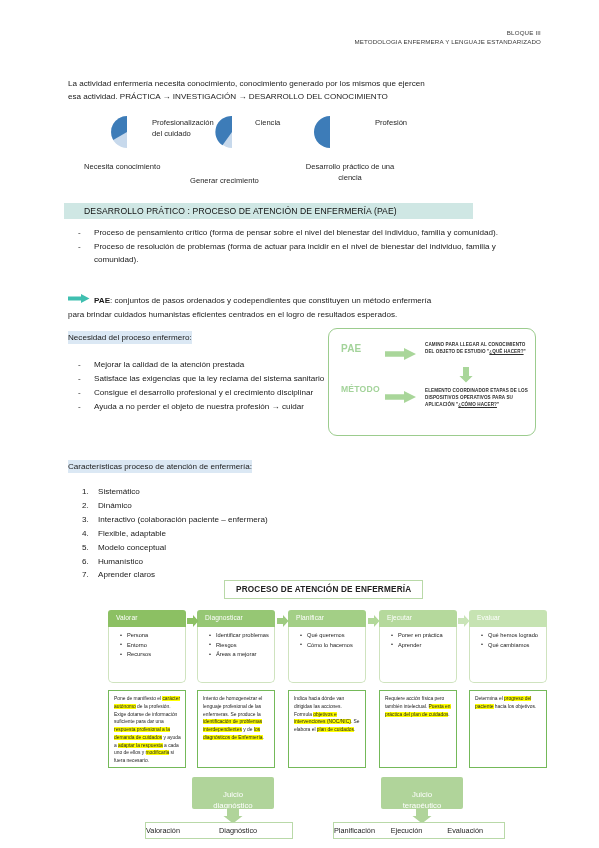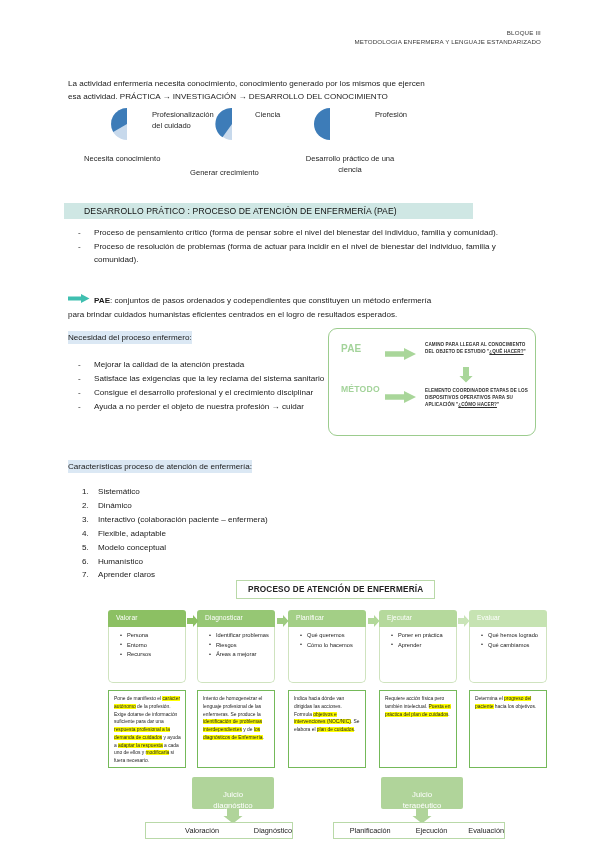--- a/index.html
+++ b/index.html
@@ -28,21 +28,21 @@
   
   .page { position: absolute; left: 0; top: 0; width: 599px; height: 848px; }
   .para {
     position: absolute;
     font-size: 8.1px;
     line-height: 1.62;
     color: #1a1a1a;
   }
 
   
-  .circles { position: absolute; left: 0; top: 98px; width: 505px; height: 90px; }
+  .circles { position: absolute; left: 0; top: 106px; width: 505px; height: 90px; }
   .semi-wrap { position: absolute; width: 34px; height: 34px; }
   .semi-svg { display: block; }
   .circ-label {
     position: absolute;
     font-size: 7.6px;
     color: #262626;
     line-height: 1.42;
   }
   .circ-caption {
     position: absolute;
@@ -168,21 +168,21 @@
   .bottom-bar {
     position: absolute;
     border: 1px solid #b9d9a8;
     background: #fff;
     height: 17px;
     display: flex;
     align-items: center;
     font-size: 7.3px;
     color: #222;
   }
-  .bottom-bar span { flex: 1; text-align: right; }
+  .bottom-bar span { flex: 1; text-align: left; }
 </style>
 </head>
 <body>
 
 <div class="page">
 
   <div class="doc-header">
     <div>BLOQUE III</div>
     <div>METODOLOGIA ENFERMERA Y LENGUAJE ESTANDARIZADO</div>
   </div>
@@ -328,21 +328,21 @@
       <div>Humanístico</div>
     </div>
     <div class="num-item">
       <div class="num-mark">7.</div>
       <div>Aprender claros</div>
     </div>
   </div>
 
   <div class="flow">
 
-    <div class="flow-title" style="left:236px; top:5px;">PROCESO DE ATENCIÓN DE ENFERMERÍA</div>
+    <div class="flow-title" style="left:224px; top:5px;">PROCESO DE ATENCIÓN DE ENFERMERÍA</div>
 
     <div class="step-head" style="left:108px; top:35px; width:78px; background:#8cc063;">Valorar</div>
     <div class="step-head" style="left:197px; top:35px; width:78px; background:#96c774;">Diagnosticar</div>
     <div class="step-head" style="left:288px; top:35px; width:78px; background:#a3cf86;">Planificar</div>
     <div class="step-head" style="left:379px; top:35px; width:78px; background:#b5d99c;">Ejecutar</div>
     <div class="step-head" style="left:469px; top:35px; width:78px; background:#c6e3b2;">Evaluar</div>
 
     <div class="step-arrow" style="left:187px; top:38px;">
       <svg width="12" height="12" viewBox="0 0 12 12">
           <path d="M0 3 H6 V0 L11.5 6 L6 12 V9 H0 Z" fill="#8cc063"></path>

